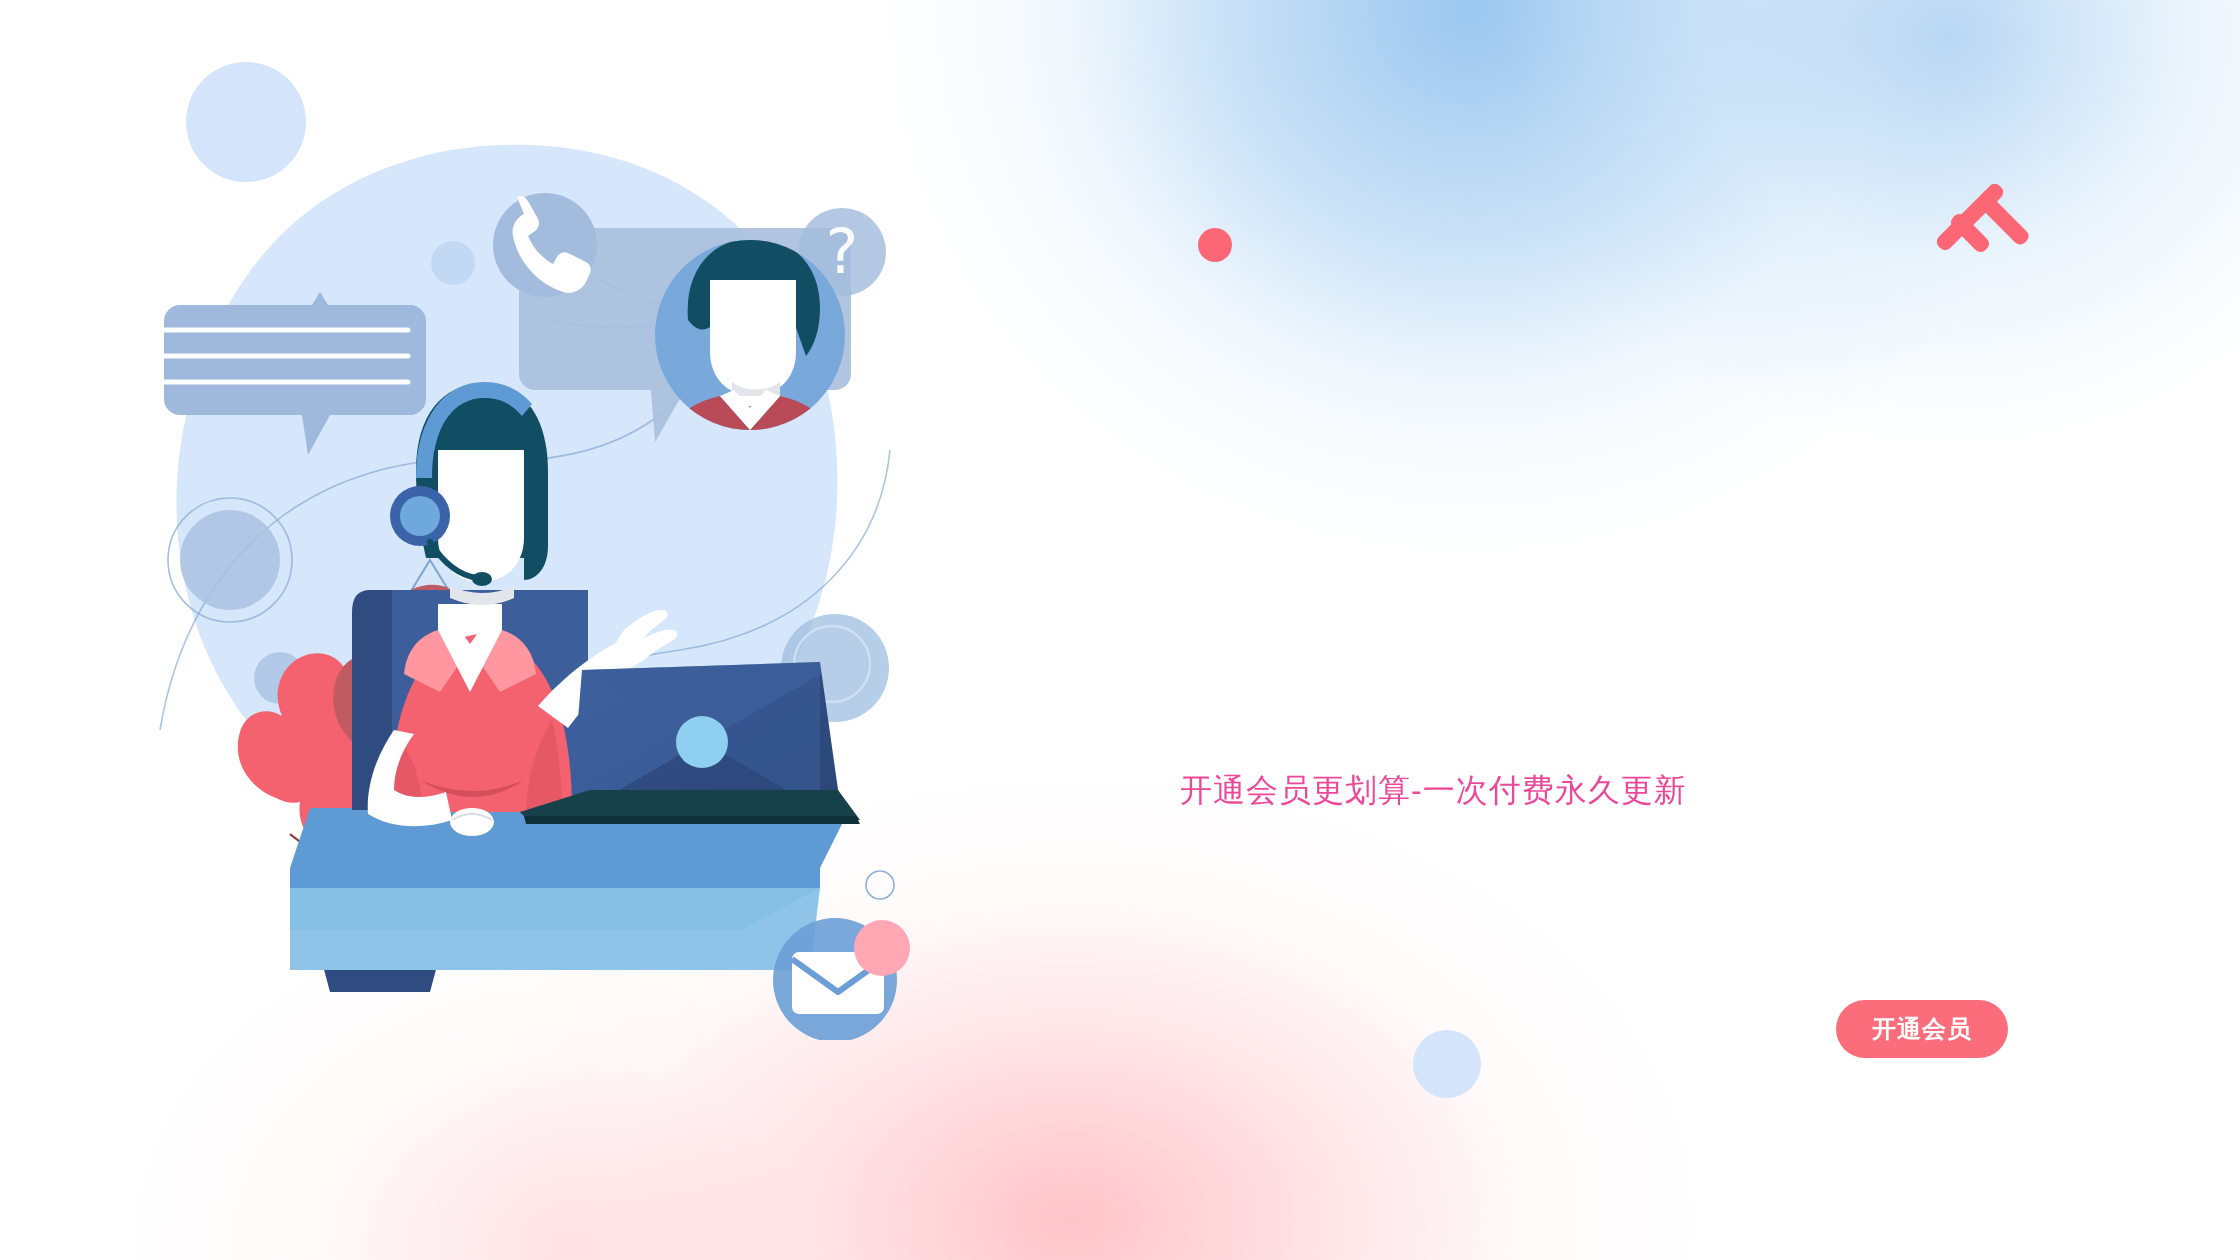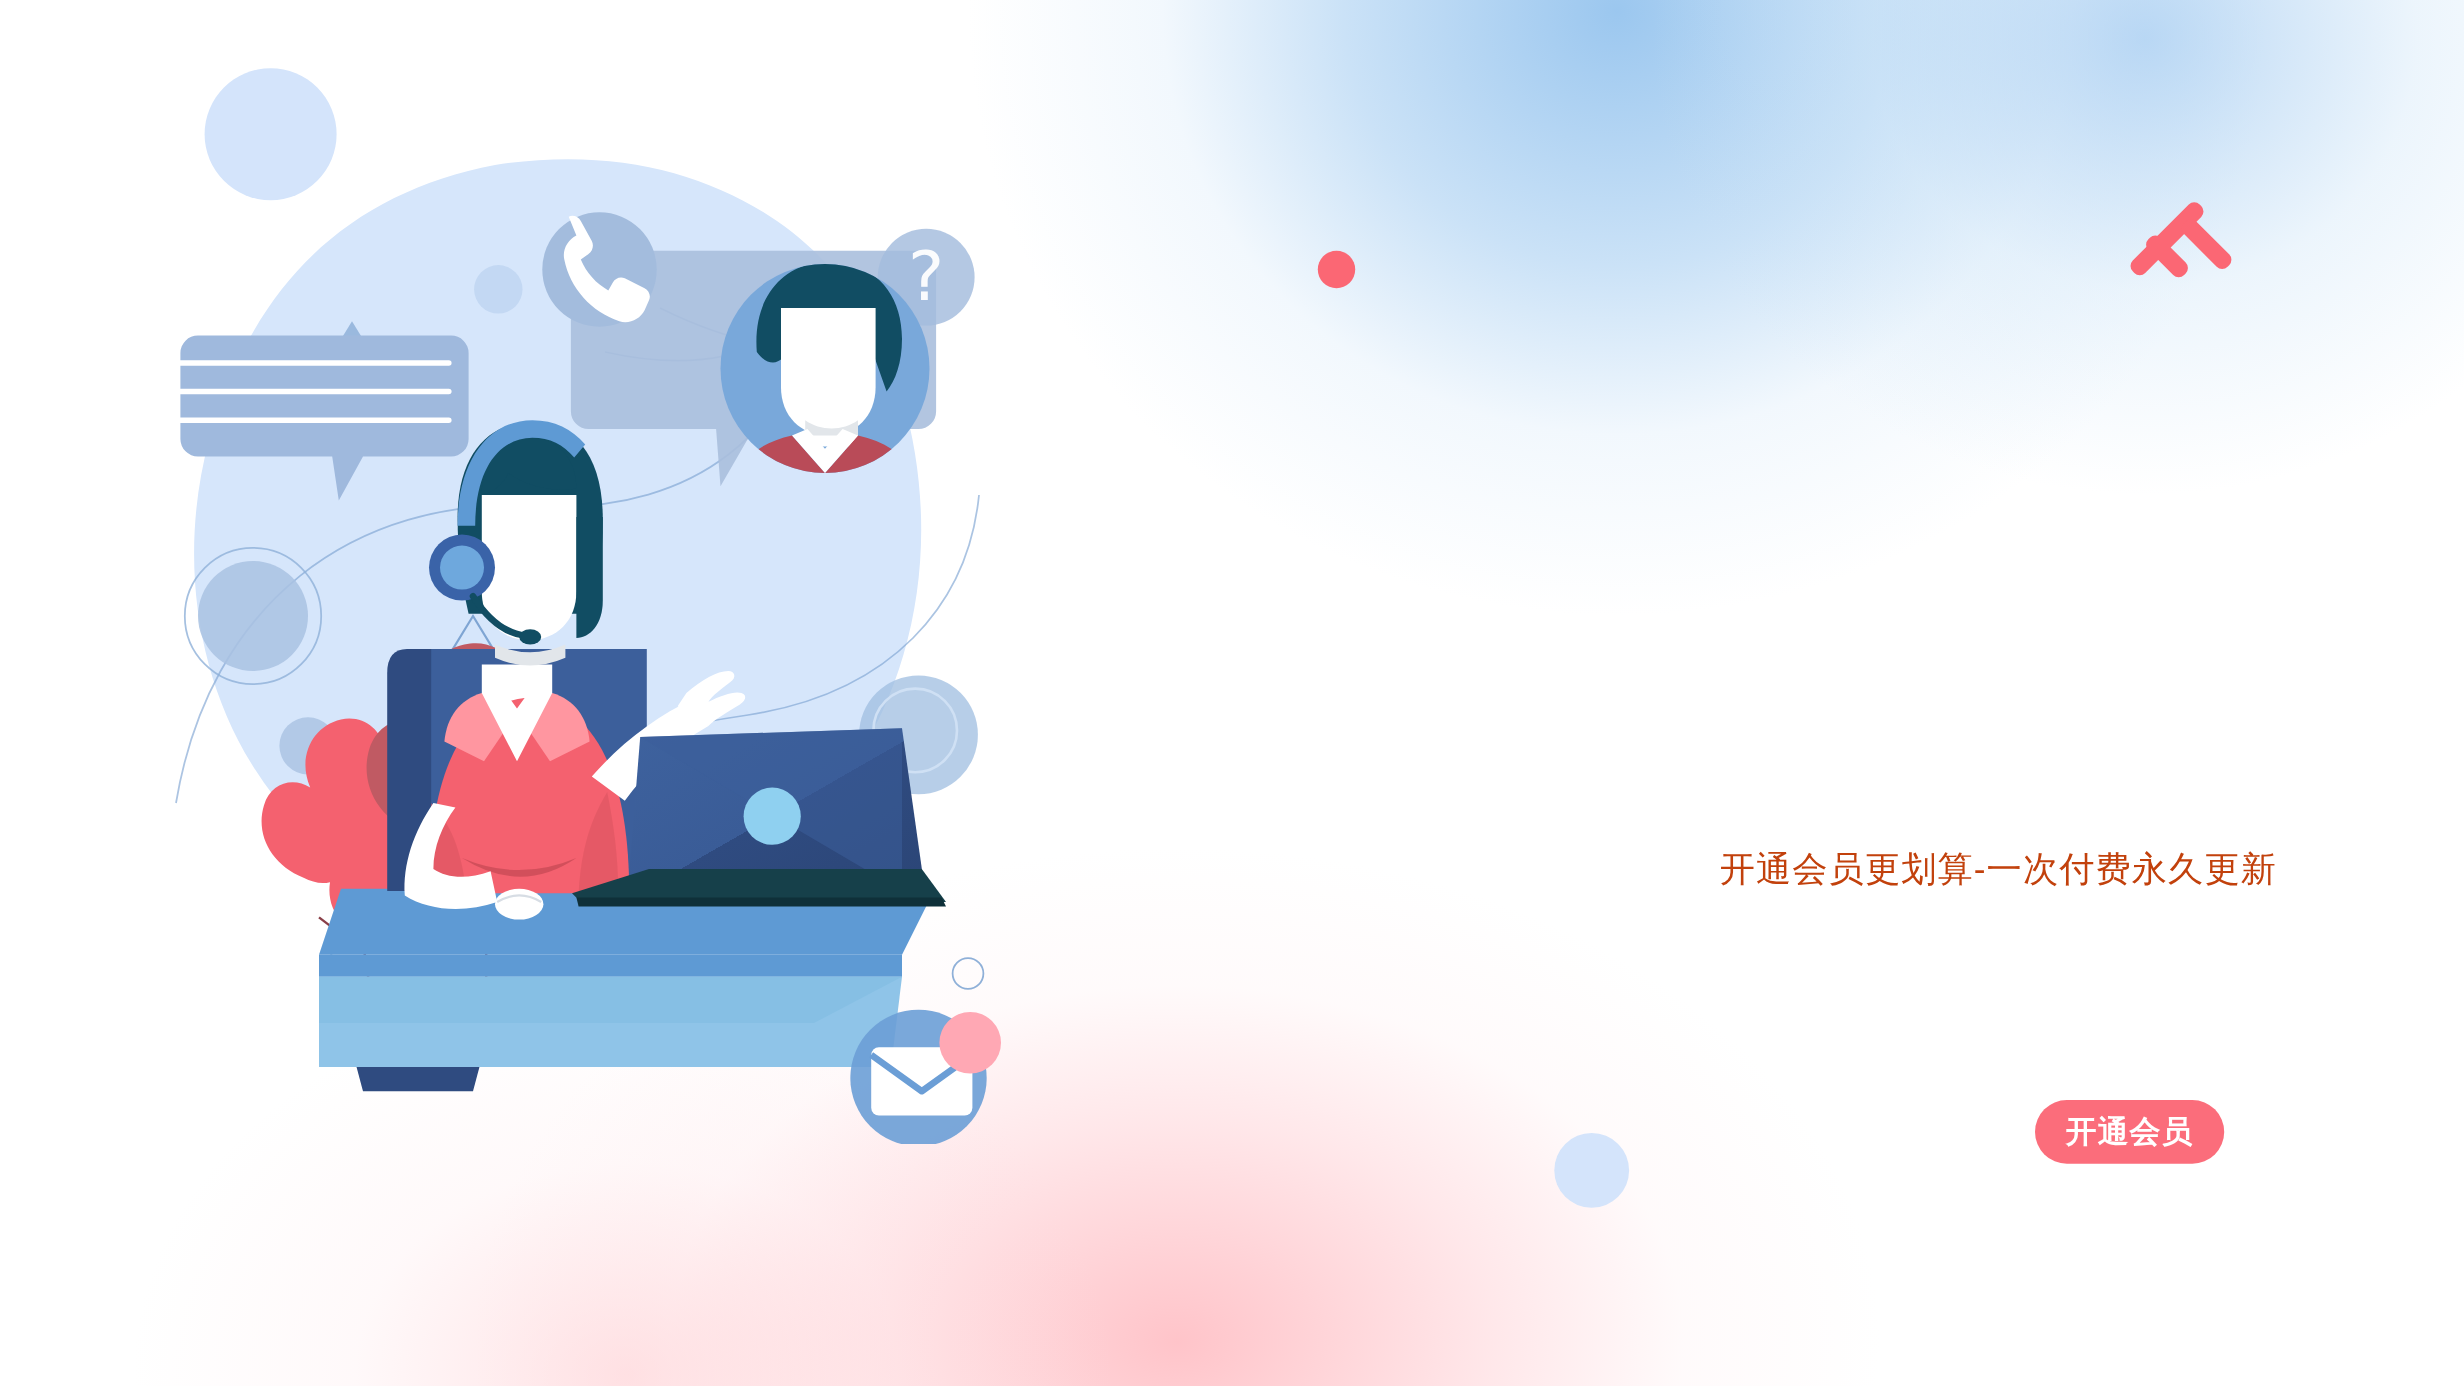--- a/index.html
+++ b/index.html
@@ -111,36 +111,36 @@
     line-height: 1.2;
     font-weight: normal;
     color: #3a5c8c;
     letter-spacing: 4px;
     white-space: nowrap;
   }
   .tagline {
     position: absolute;
     left: 0; top: 770px;
     width: 890px;
-    text-align: right;
+    text-align: left;
     font-size: 32px;
     line-height: 1.3;
-    color: #c2410c;
+    color: #ec4899;
     letter-spacing: 1px;
     white-space: nowrap;
   }
   .cta-button {
     position: absolute;
-    left: 670px; top: 1000px;
+    left: 656px; top: 1000px;
     width: 172px; height: 58px;
     background: #fb6d7b;
     border: none;
     border-radius: 29px;
     color: #ffffff;
-    font-size: 28px;
+    font-size: 24px;
     font-weight: bold;
     letter-spacing: 1px;
     font-family: "Liberation Sans", "DejaVu Sans", sans-serif;
     cursor: pointer;
     padding: 0;
   }
 
   
   .illus {
     position: absolute;

